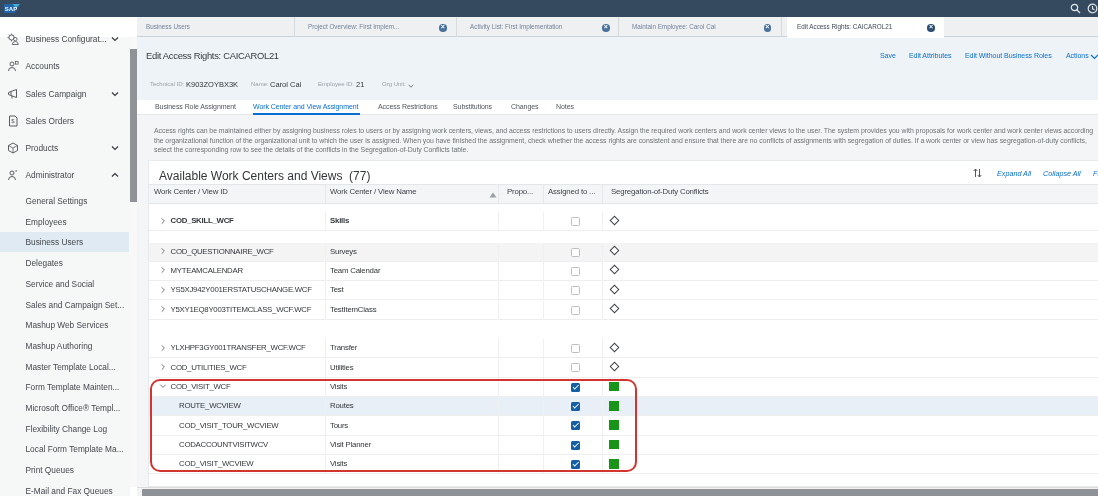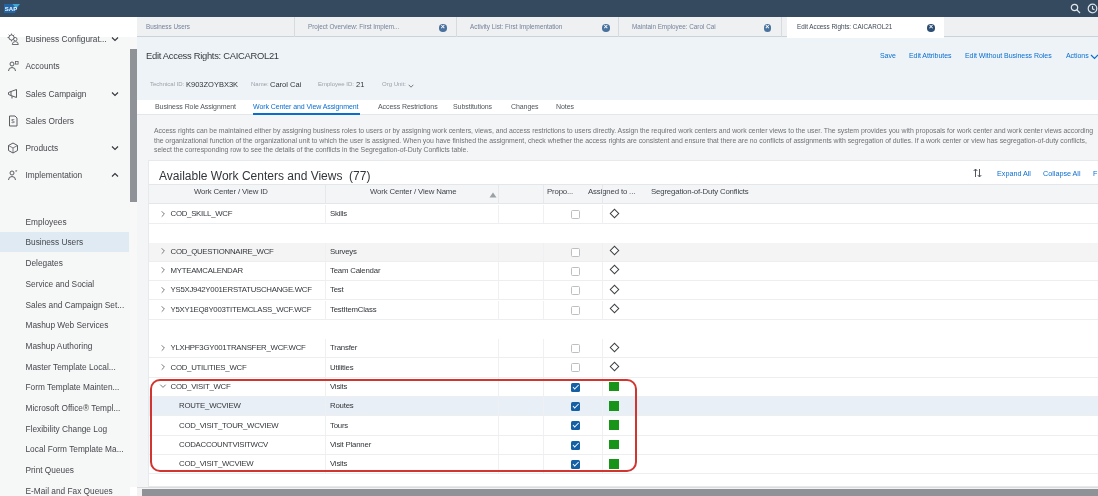--- a/index.html
+++ b/index.html
@@ -36,23 +36,23 @@
 #navtabs { left:137px; top:100px; width:961px; height:15px; background:#fff; border-bottom:1px solid #e3e7ea; }
 .nav { position:absolute; top:3px; font-size:7px; letter-spacing:-0.08px; color:#51575c; white-space:nowrap; }
 .navsel { color:#0a6ed1; }
 #navul { left:116px; top:12.5px; width:107px; height:2px; background:#0a6ed1; }
 
 #lower { left:137px; top:115px; width:961px; height:372px; background:#f4f5f6; overflow:hidden; }
 .para { position:absolute; left:17px; font-size:6.9px; letter-spacing:-0.03px; color:#6e7275; white-space:nowrap; }
 
 #panel { left:148px; top:160px; width:950px; height:327px; background:#fff; border:1px solid #e7eaec; border-right:none; overflow:hidden; }
 #ptitle { left:10px; top:8px; font-size:12px; color:#32363a; }
-.tbtn { position:absolute; top:8px; font-size:7.2px; color:#0a6ed1; white-space:nowrap; }
+.tbtn { position:absolute; top:8px; font-size:7.2px; color:#0a6ed1; white-space:nowrap;font-style:italic; }
 #thead { left:0; top:23px; width:950px; height:19.5px; background:#f4f5f6; border-top:1px solid #e4e7e9; border-bottom:1px solid #e4e7e9; }
-.hcell { position:absolute; top:2.2px; font-size:7.8px; letter-spacing:-0.15px; color:#3f444a; white-space:nowrap;margin-left:40px; }
+.hcell { position:absolute; top:2.2px; font-size:7.8px; letter-spacing:-0.15px; color:#3f444a; white-space:nowrap; }
 .vline { position:absolute; top:0; width:1px; height:100%; background:#e6e9eb; }
 
 .row { position:absolute; left:0; width:950px; height:19.3px; border-bottom:1px solid #eceeef; background:#fff; }
 .rowg { background:#f4f4f5; }
 .rowb { background:#e9eff7; }
 .chev2 { position:absolute; left:10.3px; top:4.5px; width:8px; height:8px; }
 .rid { position:absolute; left:21.5px; top:4.3px; font-size:7.8px; letter-spacing:-0.25px; color:#32363a; white-space:nowrap; }
 .rid2 { left:30px; }
 .rname { position:absolute; left:181px; top:4.3px; font-size:7.8px; letter-spacing:-0.2px; color:#32363a; white-space:nowrap; }
 .cb { position:absolute; left:422px; top:5px; width:9px; height:9px; border:1px solid #bcc0c3; border-radius:1.5px; background:#fff; }
@@ -94,21 +94,21 @@
         </svg>
       <div class="hcell" style="left:358px;">Propo...</div>
       <div class="hcell" style="left:399px;">Assigned to ...</div>
       <div class="hcell" style="left:462px;">Segregation-of-Duty Conflicts</div>
       <div class="vline" style="left:176px;"></div>
       <div class="vline" style="left:349px;"></div>
       <div class="vline" style="left:394px;"></div>
       <div class="vline" style="left:453px;"></div>
     </div>
     <div id="rows" class="abs" style="left:0; top:43px; width:950px; height:290px;">
-        <div class="row " style="top:1px;">
+        <div class="row " style="top:8px;font-weight:bold;">
           <svg class="chev2" viewBox="0 0 8 8">
             <path d="M2.7 1.3 L5.4 4 L2.7 6.7" stroke="#66696d" stroke-width="0.9" fill="none"></path>
           </svg>
           <div class="rid">COD_SKILL_WCF</div>
           <div class="rname">Skills</div>
           <div class="cb"></div>
           <div class="dia"></div>
           <div class="vline" style="left:176px; background:#eef0f1;"></div>
           <div class="vline" style="left:349px; background:#eef0f1;"></div>
           <div class="vline" style="left:394px; background:#eef0f1;"></div>
@@ -354,24 +354,27 @@
         <svg class="chev" viewBox="0 0 8 8">
           <path d="M1 2.5 L4 5.5 L7 2.5" stroke="#32363a" stroke-width="1.1" fill="none"></path>
         </svg>
       </div>
       <div class="sitem" style="top:148.4px;">
         <svg class="ico" viewBox="0 0 12 12">
           <circle cx="5" cy="4" r="2" stroke="#5a5e62" stroke-width="1" fill="none"></circle>
           <path d="M1.5 11 Q1.5 7.5 5 7.5 Q8.5 7.5 8.5 11" stroke="#5a5e62" stroke-width="1" fill="none"></path>
           <text x="8" y="4.5" font-size="6" fill="#5a5e62">*</text>
         </svg>
-        <span class="txt">Implementation</span>
+        <span class="txt">Administrator</span>
         <svg class="chev" viewBox="0 0 8 8">
           <path d="M1 5.5 L4 2.5 L7 5.5" stroke="#32363a" stroke-width="1.1" fill="none"></path>
         </svg>
+      </div>
+      <div class="sitem" style="top:174px;">
+        <span class="txt">General Settings</span>
       </div>
       <div class="sitem" style="top:194.7px;">
         <span class="txt">Employees</span>
       </div>
       <div class="sitem ssel" style="top:215.4px;">
         <span class="txt">Business Users</span>
       </div>
       <div class="sitem" style="top:236.10000000000002px;">
         <span class="txt">Delegates</span>
       </div>

